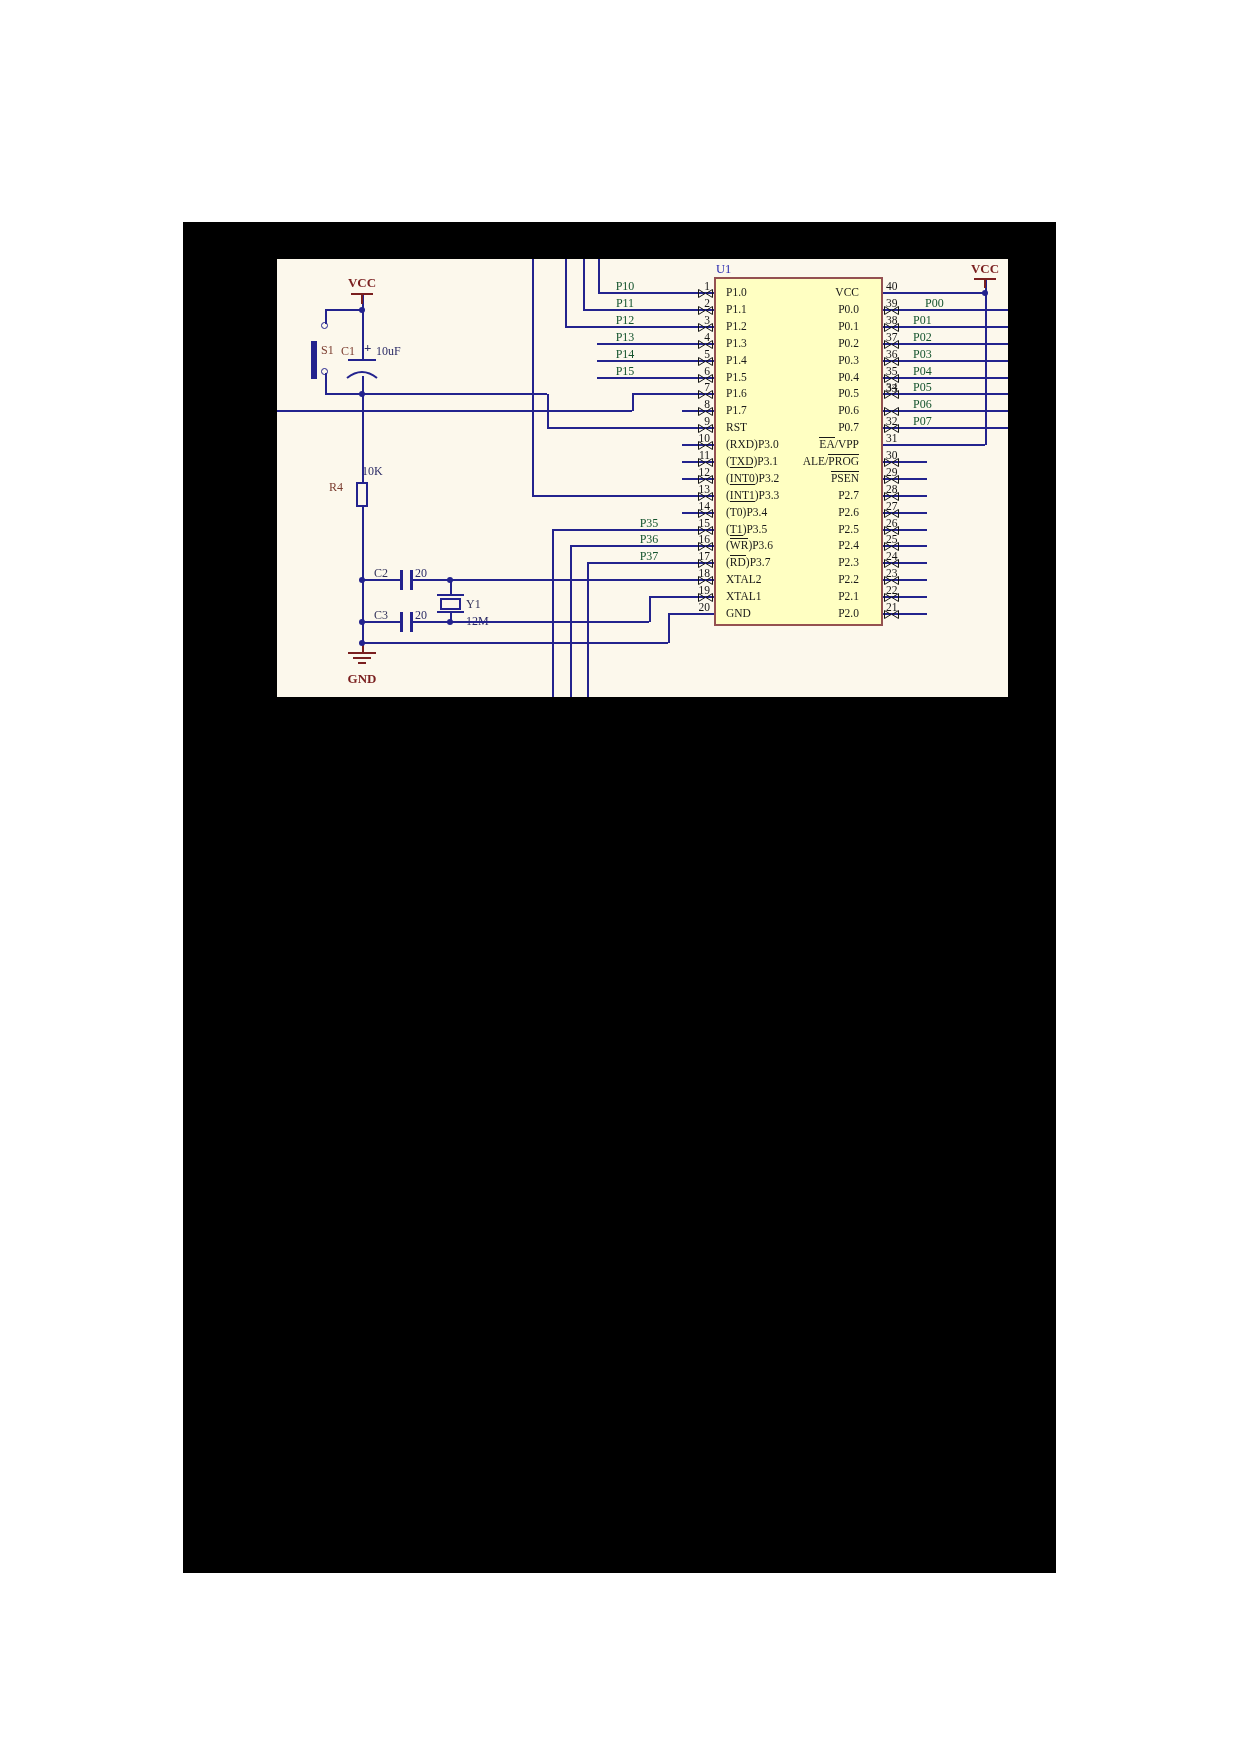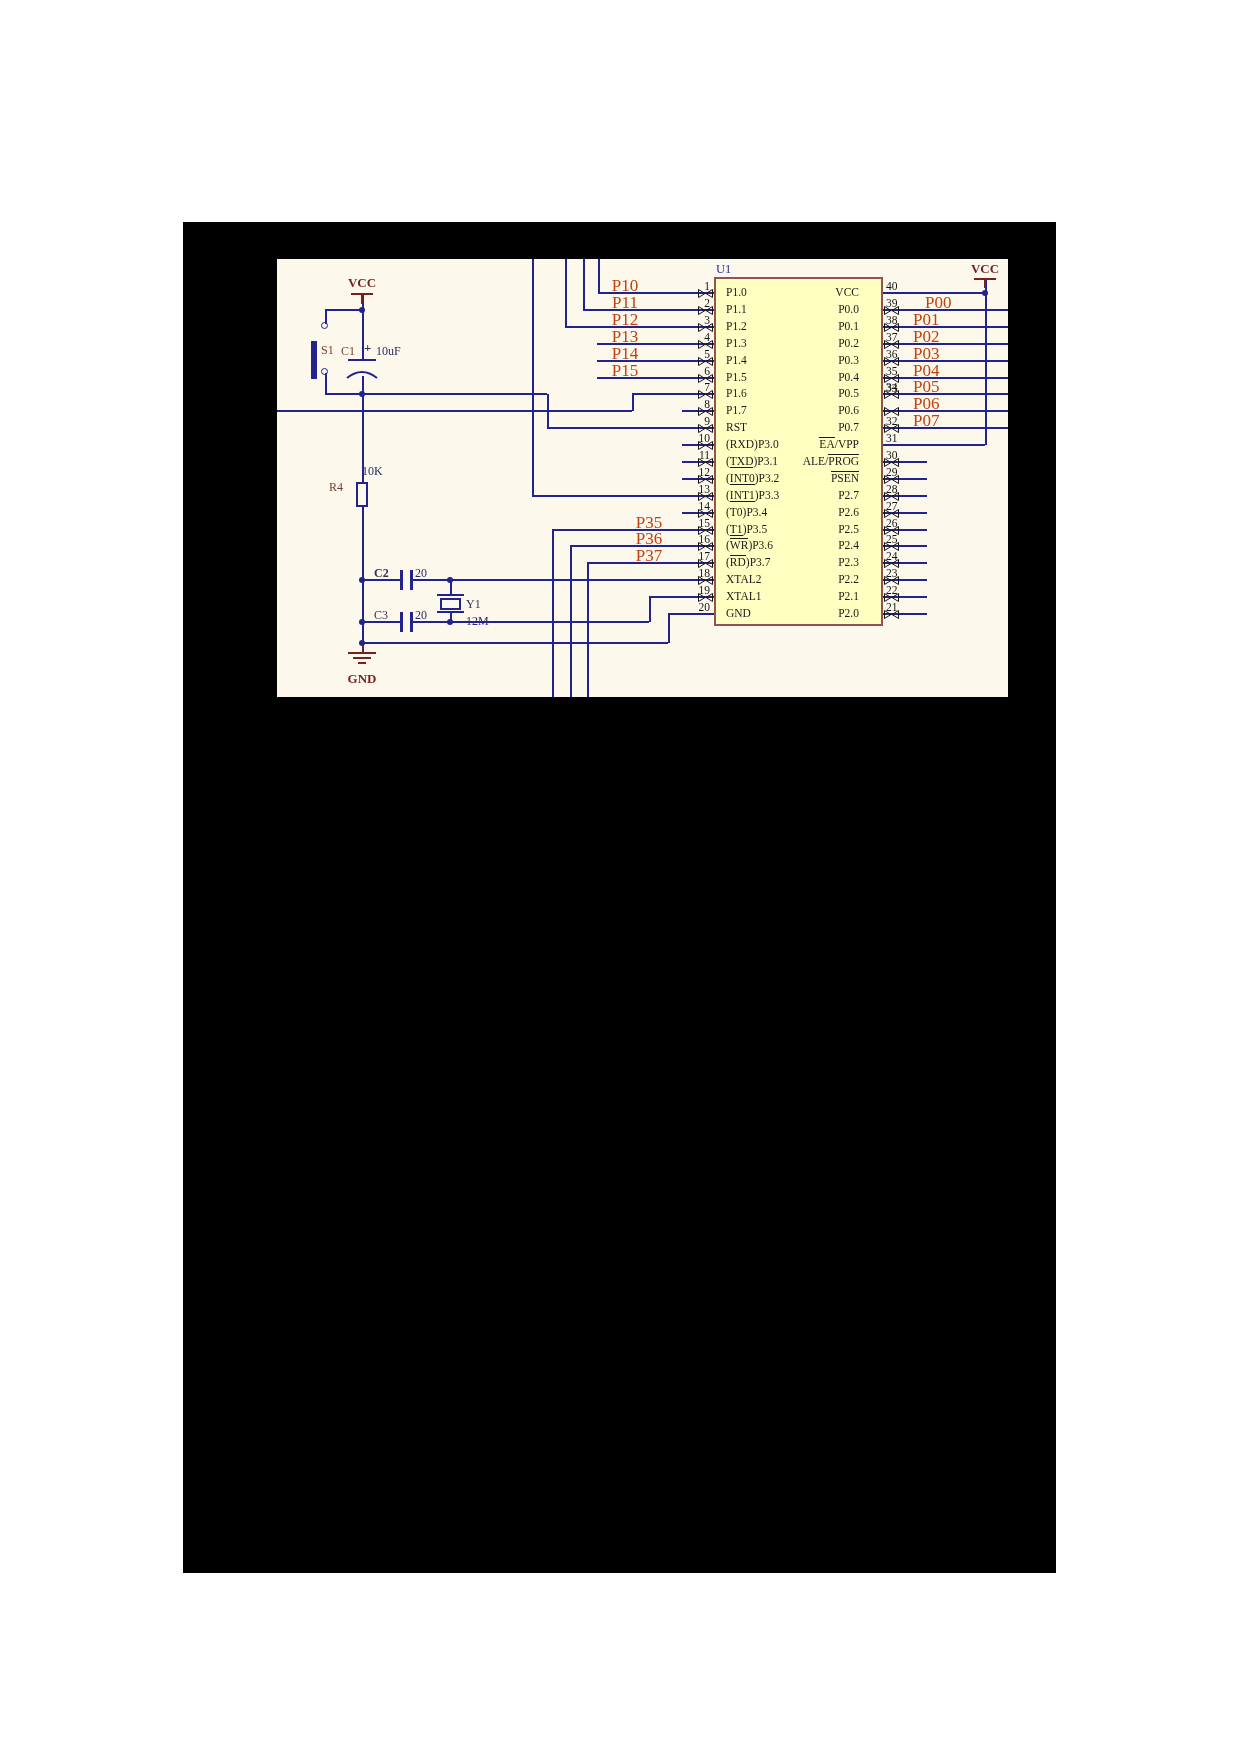--- a/index.html
+++ b/index.html
@@ -13,21 +13,21 @@
   .chip{position:absolute;left:437px;top:18px;width:169px;height:349px;background:#ffffc2;
         border:2px solid #945151;box-sizing:border-box;}
   .chip-row{position:absolute;left:437px;width:155px;height:15px;line-height:15px;
         display:flex;justify-content:space-between;box-sizing:border-box;
         padding:0 10px 0 12px;font-size:11.5px;color:#1a1a1a;white-space:nowrap;}
   .bar-o{border-top:1px solid #1a1a1a;}
   .bar-u{border-bottom:1px solid #1a1a1a;}
   .pin-num{position:absolute;font-size:11.5px;color:#141414;height:14px;line-height:14px;}
   .pin-num.l{width:34px;text-align:right;}
   .pin-num.r{width:28px;text-align:left;}
-  .net-label{position:absolute;font-size:17px;color:#c2410c;height:14px;line-height:14px;white-space:nowrap;}
+  .net-label{position:absolute;font-size:12px;color:#14532d;height:14px;line-height:14px;white-space:nowrap;}
   .net-label.c{width:40px;text-align:center;}
   .lbl{position:absolute;font-size:12px;height:14px;line-height:14px;white-space:nowrap;}
   .power{color:#7a1f1f;font-size:13px;font-weight:bold;text-align:center;}
   .des-warm{color:#7a3b2e;}
   .des-cool{color:#32325a;}
   .val{color:#2b2b66;}
   .u1{color:#2929b0;font-size:12.5px;}
   .underl{}
   .circle{position:absolute;width:7px;height:7px;border:1.5px solid #23238e;border-radius:50%;
         background:#fcf8ec;box-sizing:border-box;}
@@ -51,21 +51,21 @@
       <div class="lbl power" style="left:67px;top:413px;width:36px;">GND</div>
 
       <div class="lbl des-warm" style="left:44px;top:84px;">S1</div>
       <div class="lbl des-warm underl" style="left:64px;top:85px;">C1</div>
       <div class="lbl val" style="left:87px;top:82px;font-weight:bold;font-size:13px;">+</div>
       <div class="lbl val" style="left:99px;top:85px;">10uF</div>
 
       <div class="lbl des-warm" style="left:52px;top:221px;">R4</div>
       <div class="lbl val" style="left:85px;top:205px;">10K</div>
 
-      <div class="lbl des-cool" style="left:97px;top:307px;font-weight:bold;">C2</div>
+      <div class="lbl des-cool" style="left:97px;top:307px;">C2</div>
       <div class="lbl val" style="left:138px;top:307px;">20</div>
       <div class="lbl des-cool" style="left:97px;top:349px;">C3</div>
       <div class="lbl val" style="left:138px;top:349px;">20</div>
 
       <div class="lbl des-cool" style="left:189px;top:338px;">Y1</div>
       <div class="lbl val" style="left:189px;top:355px;">12M</div>
 
       <div class="rect-o" style="left:79px;top:223px;width:12px;height:25px;"></div>
       <div class="rect-o" style="left:163px;top:339px;width:21px;height:12px;"></div>
       <div class="rect-f" style="left:34px;top:82px;width:6px;height:38px;"></div>

